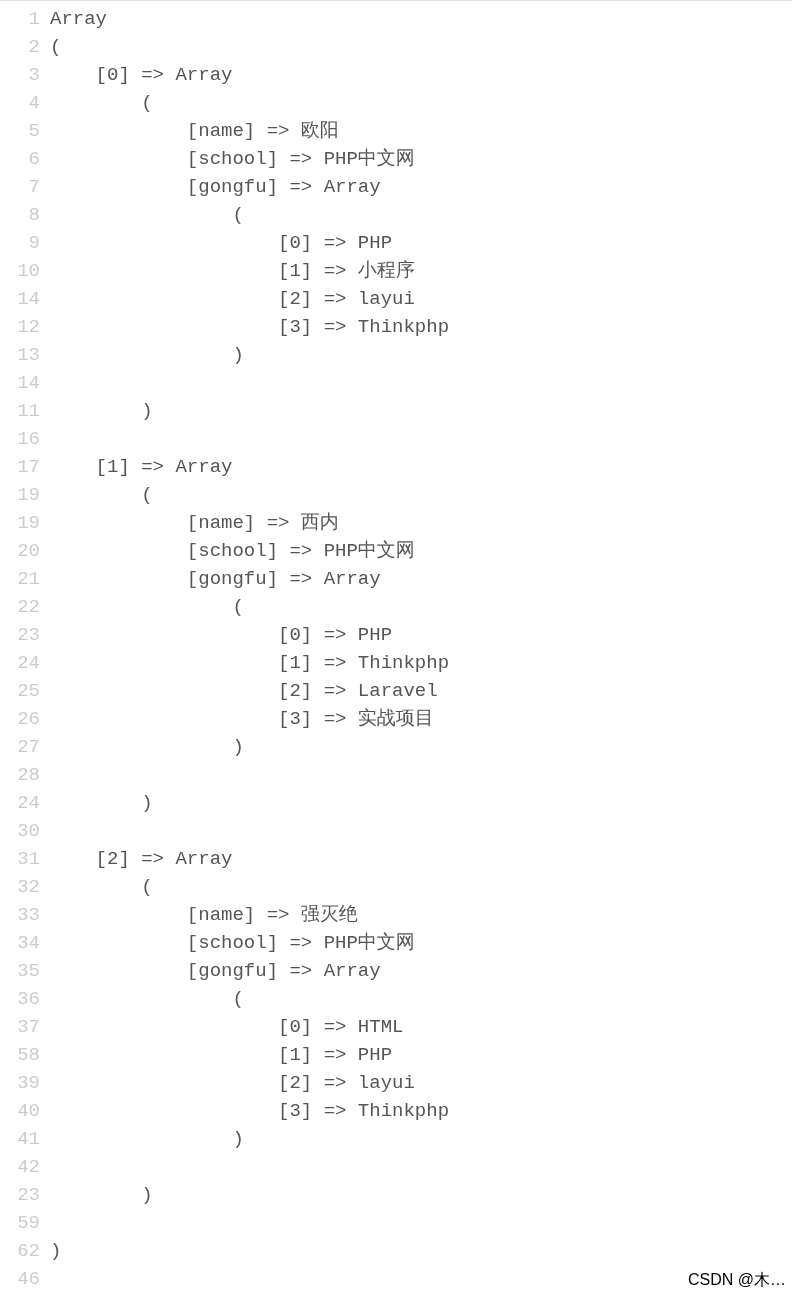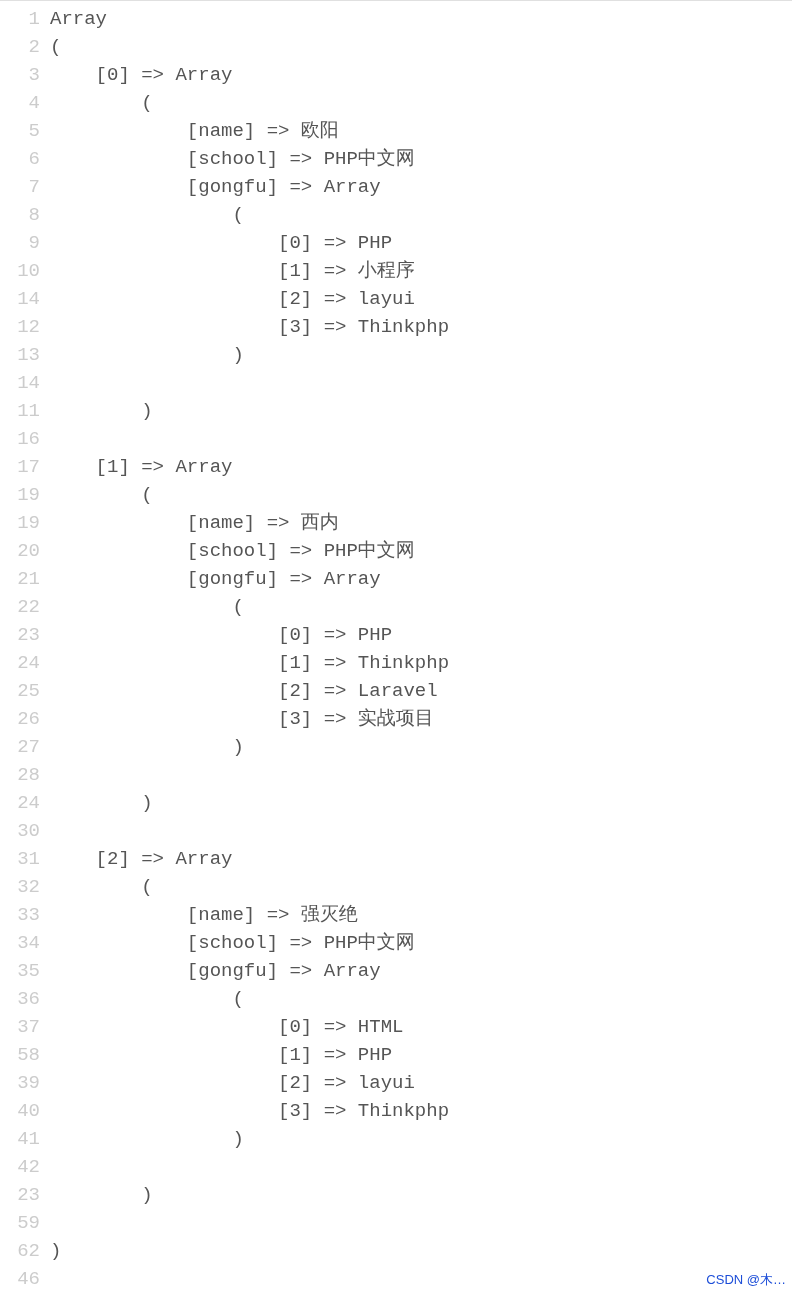--- a/index.html
+++ b/index.html
@@ -36,23 +36,23 @@
       white-space: pre;
       color: #555555;
     }
     .code .line {
       height: 28px;
     }
     .watermark {
       position: absolute;
       bottom: 6px;
       right: 6px;
-      font-size: 13px;
+      font-size: 16px;
       font-family: "Microsoft YaHei", Arial, sans-serif;
-      color: #1d4ed8;
+      color: #000000;
       line-height: 14px;
     }
   </style>
 </head>
 <body>
 
 <div class="code-container">
   <div class="gutter" id="gutter">
       <div class="ln">1</div>
       <div class="ln">2</div>

